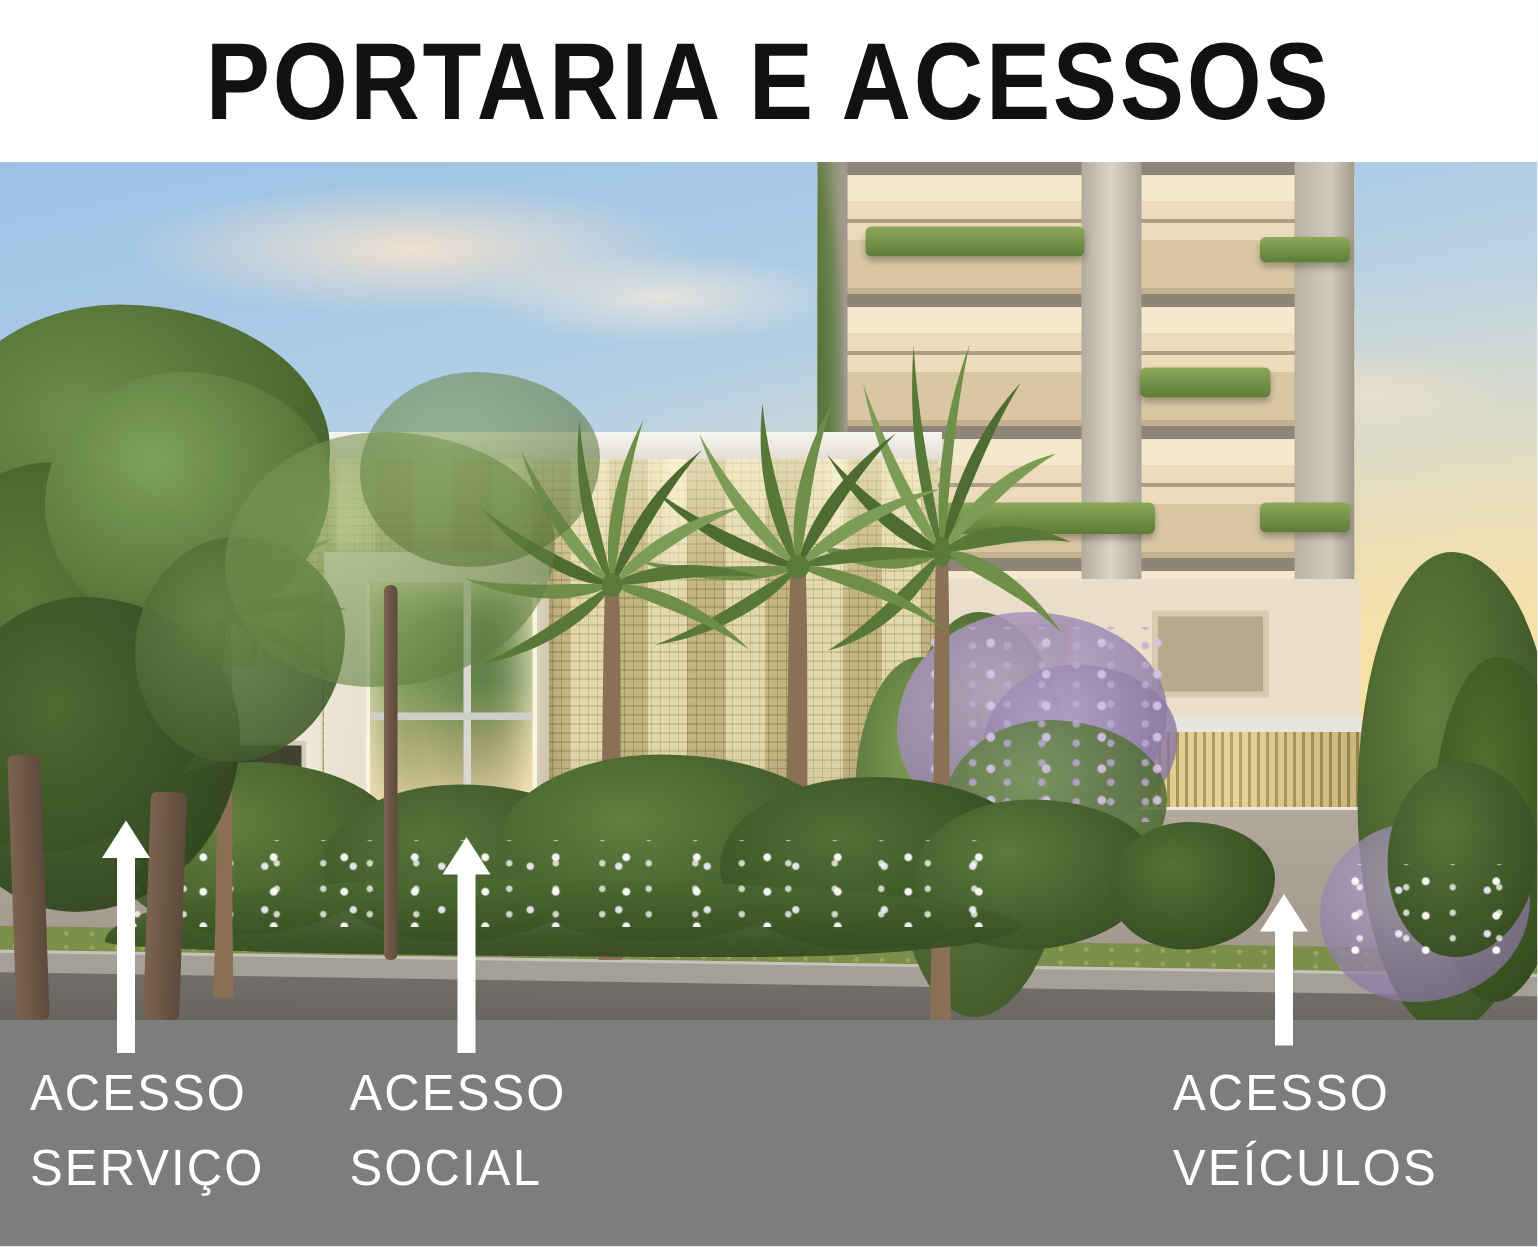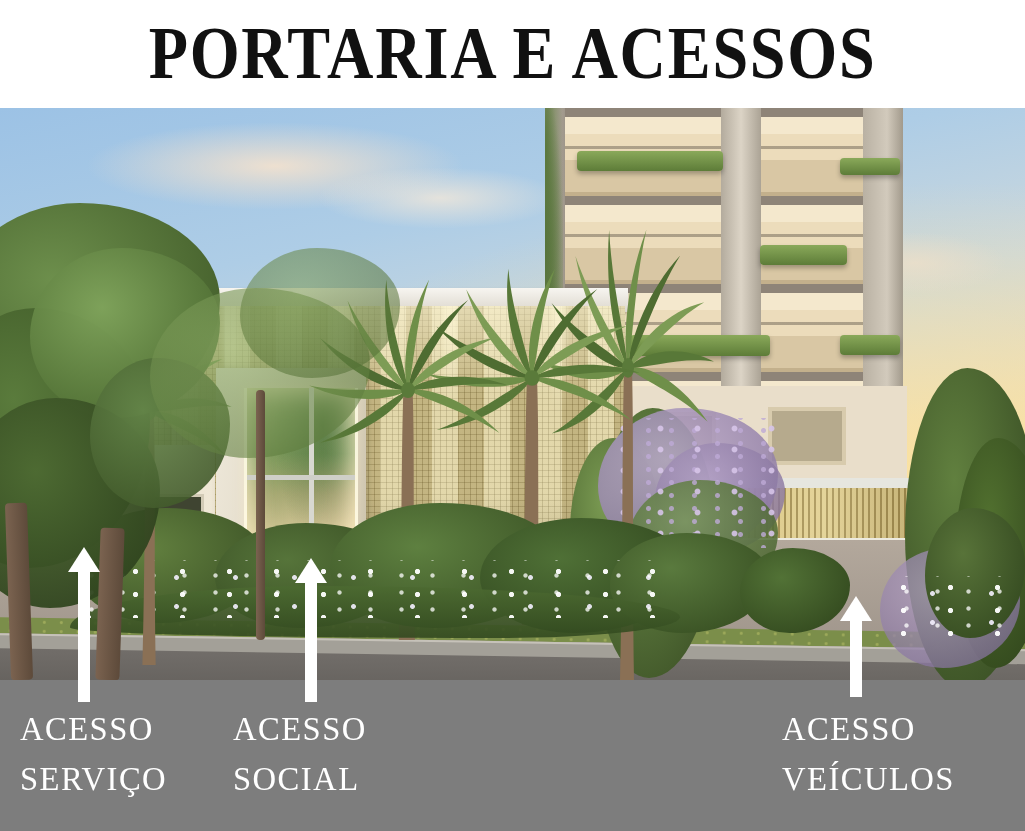--- a/index.html
+++ b/index.html
@@ -1,17 +1,17 @@
 <!DOCTYPE html>
 <html style="--title-text: #111111; --caption-bar-bg: #7d7d7d; --label-text: #ffffff; --arrow: #ffffff; --lattice-gold: #d9cc98; --slat-gold: #c9b472; --sky-blue: #9cc2e5; --sunset-glow: #f8e5ab; --foliage-green: #5d7c3c; --stone: #e8e2d2;"><head>
 <meta charset="utf-8">
 <style>
   html,body{margin:0;padding:0;background:#ffffff;}
   .page{position:relative;width:1025px;height:831px;margin:0 auto;overflow:hidden;
-        font-family:Liberation Serif, serif;background:#fff;}
+        font-family:Liberation Sans, sans-serif;background:#fff;}
   .abs{position:absolute;}
 
   
   .header{position:absolute;left:0;top:0;width:1025px;height:108px;background:#ffffff;
           display:flex;align-items:center;justify-content:center;}
   .title{font-size:73px;font-weight:700;letter-spacing:2px;color:var(--title-text,#111);
          transform:scaleX(.88);transform-origin:center;white-space:nowrap;}
 
   
   .render{position:absolute;left:0;top:108px;width:1025px;height:572px;overflow:hidden;background:#cfe0ea;}

